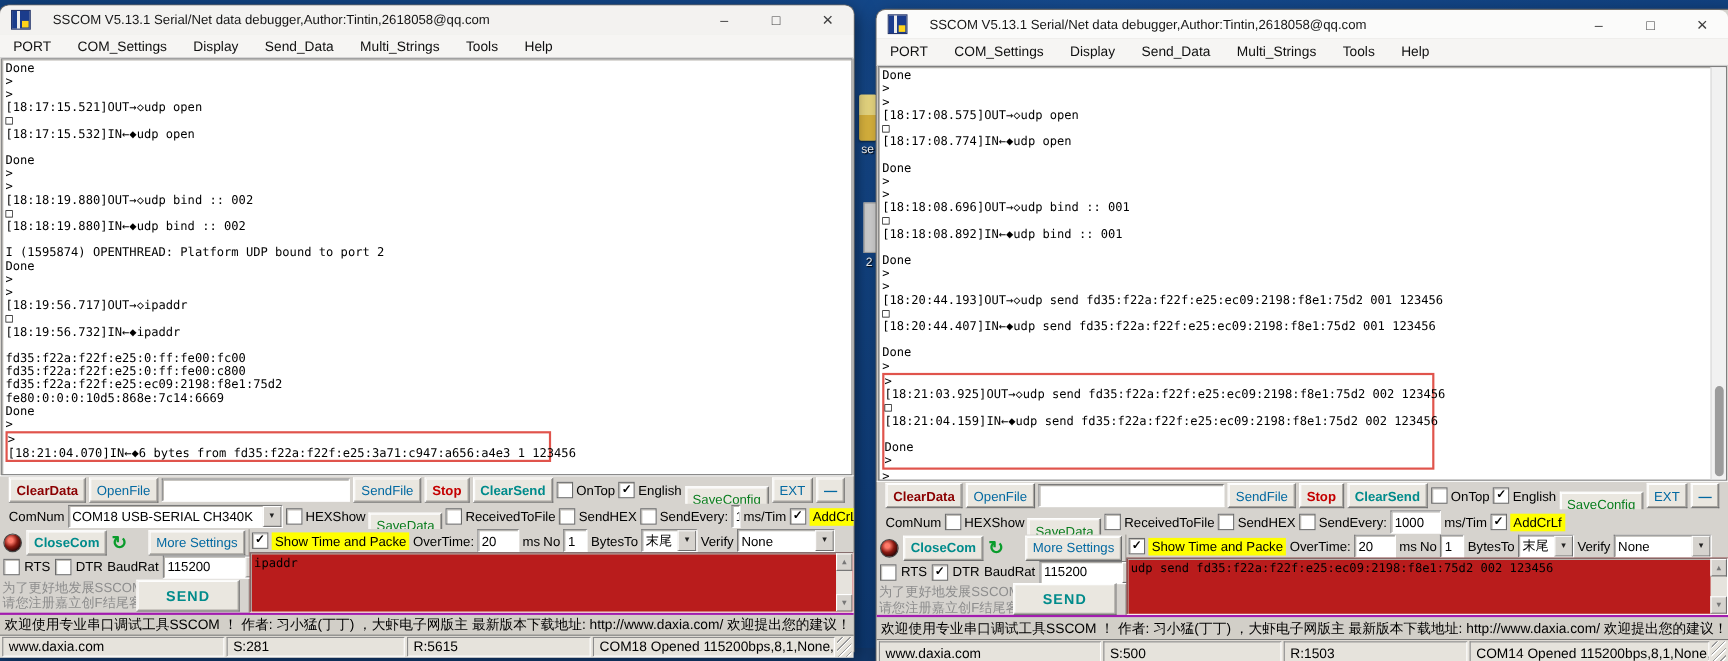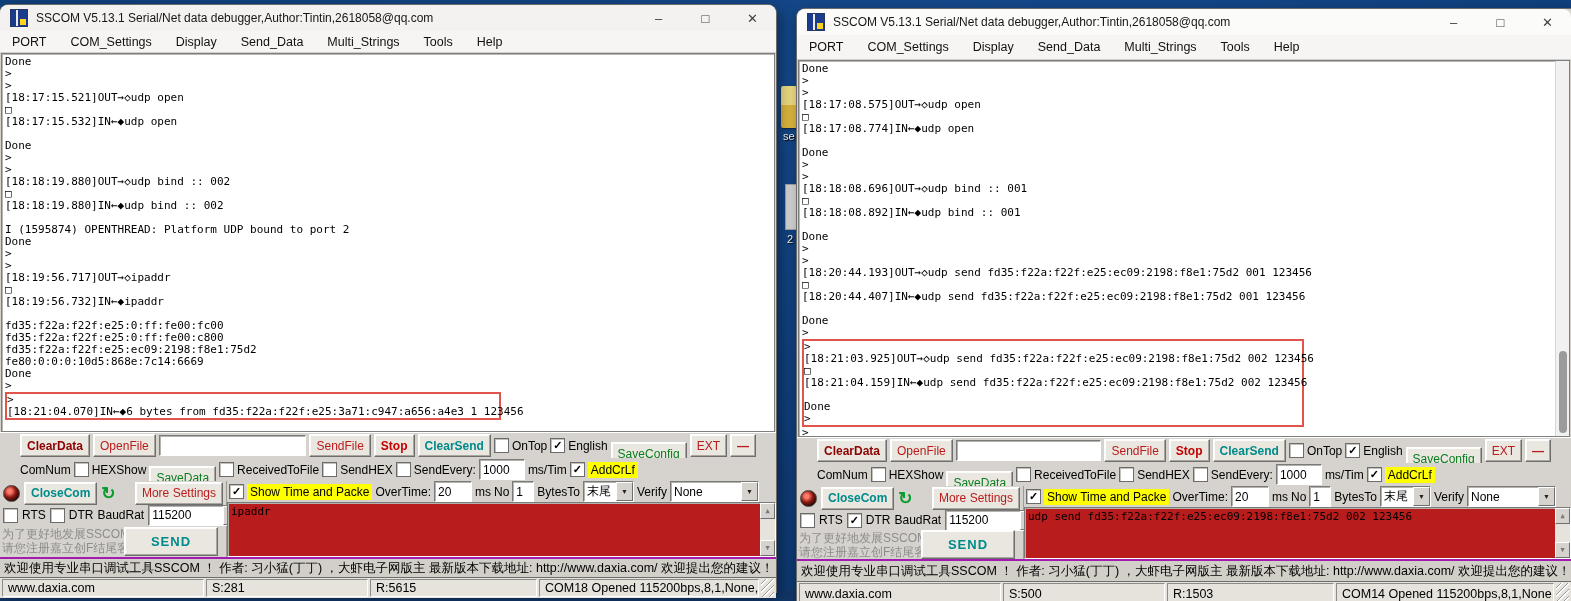--- a/index.html
+++ b/index.html
@@ -7,21 +7,21 @@
     width:1571px;height:601px;position:relative;overflow:hidden;
     background:linear-gradient(155deg,#10407c 0%,#15498c 35%,#0f3d79 65%,#0a2f60 100%);
     font-family:"Liberation Sans",sans-serif;-webkit-font-smoothing:none;
   }
   .desktop-bottom{position:absolute;left:0;right:0;bottom:0;height:12px;
     background:linear-gradient(90deg,#12386b 0 51%,#6e4438 52% 53.5%,#b3a18f 53.5% 55%,#8c2f2a 55% 56.5%,#3c4f6e 56.5% 58%,#c0b6a6 58% 59%,#12386b 59% 100%);}
   
   .window{position:absolute;background:#d6d3ce;box-shadow:0 0 0 1px #6b6b6b,3px 5px 16px rgba(0,0,0,.5);}
   #win-left{left:0;top:5px;width:776px;height:587px;border-radius:8px 8px 0 0;}
   #win-right{left:797px;top:9px;width:774px;height:592px;border-radius:8px 0 0 0;}
-  .titlebar{display:flex;align-items:center;gap:8px;padding-left:10px;background:#f3f2f0;border-radius:8px 8px 0 0;}
+  .titlebar{display:flex;align-items:center;gap:20px;padding-left:10px;background:#f3f2f0;border-radius:8px 8px 0 0;}
   #win-left .titlebar{height:26px;}
   #win-right .titlebar{height:26px;background:#fbfbfa;}
   .app-icon{width:16px;height:16px;position:relative;flex:none;border:1px solid #24356b;
     background:linear-gradient(90deg,#1b3c8c 0 30%,#ececec 30% 44%,#1b3c8c 44% 100%);}
   .app-icon span{position:absolute;right:1px;bottom:1px;width:6px;height:6px;background:#ffd41a;}
   .title{font-size:12px;color:#161616;white-space:nowrap;}
   .winbtns{margin-left:auto;display:flex;height:100%;}
   .winbtn{width:47px;display:flex;align-items:center;justify-content:center;color:#3e3e3e;font-size:13px;}
   .menubar{display:flex;gap:24px;align-items:center;padding:0 12px;background:#f6f5f3;border-bottom:1px solid #cfcfcf;}
   #win-left .menubar{height:21px;}
@@ -34,27 +34,27 @@
     padding:2px 0 0 3px;}
   #win-left .terminal{height:375px;}
   #win-right .terminal{height:373px;}
   .terminal pre{margin:0;font:inherit;white-space:pre;}
   .red-box{border:2px solid #e0544c;margin-left:-2px;padding-left:0;}
   #win-left .red-box{width:492px;}
   #win-right .red-box{width:498px;}
   .vscroll{position:absolute;top:0;right:0;bottom:0;width:13px;background:#f1f1f1;border-left:1px solid #d6d6d6;}
   .vscroll .thumb{position:absolute;right:2px;width:8px;background:#9b9b9b;border-radius:4px;}
   
-  .row{display:flex;align-items:center;gap:3px;padding:0 20px;overflow:hidden;}
+  .row{display:flex;align-items:center;gap:3px;padding:0 8px;overflow:hidden;}
   .row1{height:25px;border-top:1px solid #fff;}
   .row2{height:23px;}
   .btn{background:#eae7e0;border:1px solid;border-color:#ffffff #6e6e6e #6e6e6e #ffffff;
     box-shadow:inset -1px -1px 0 #a9a6a0,inset 1px 1px 0 #fdfdfd;
     height:21px;padding:0 6px;display:flex;align-items:center;justify-content:center;
-    font-size:12px;color:#b91c1c;white-space:nowrap;flex:none;}
+    font-size:12px;color:#0369a1;white-space:nowrap;flex:none;}
   .t-darkred{color:#8b0000;font-weight:bold;}
   .t-red{color:#c40000;font-weight:bold;}
   .t-teal{color:#008b8b;font-weight:bold;}
   .t-green{color:#0a7d1f;margin-top:16px;}
   .t-navy{color:#000080;}
   .inputbox{background:#fff;border:1px solid;border-color:#7a7a7a #fff #fff #7a7a7a;
     box-shadow:inset 1px 1px 0 #b5b2ac;height:19px;padding:0 3px;display:flex;align-items:center;
     font-size:12px;color:#000;white-space:nowrap;overflow:hidden;}
   .chk{width:13px;height:13px;flex:none;background:#fff;border:1px solid #6b6b6b;
     box-shadow:inset 1px 1px 0 #c3c0ba;display:flex;align-items:center;justify-content:center;
@@ -186,20 +186,24 @@
     <span class="chk"></span>
     <span class="lbl">OnTop</span>
     <span class="chk">✓</span>
     <span class="lbl">English</span>
     <div class="btn t-green">SaveConfig</div>
     <div class="btn">EXT</div>
     <div class="btn" style="font-weight:bold;">—</div>
   </div>
   <div class="row row2">
     <span class="lbl">ComNum</span>
+    <div class="combo" style="width:190px;">
+      <span>COM18 USB-SERIAL CH340K</span>
+      <span class="arrowbtn">▼</span>
+    </div>
     <span class="chk"></span>
     <span class="lbl">HEXShow</span>
     <div class="btn t-green">SaveData</div>
     <span class="chk"></span>
     <span class="lbl t-navy">ReceivedToFile</span>
     <span class="chk"></span>
     <span class="lbl">SendHEX</span>
     <span class="chk"></span>
     <span class="lbl">SendEvery:</span>
     <div class="inputbox" style="width:38px;">1000</div>

